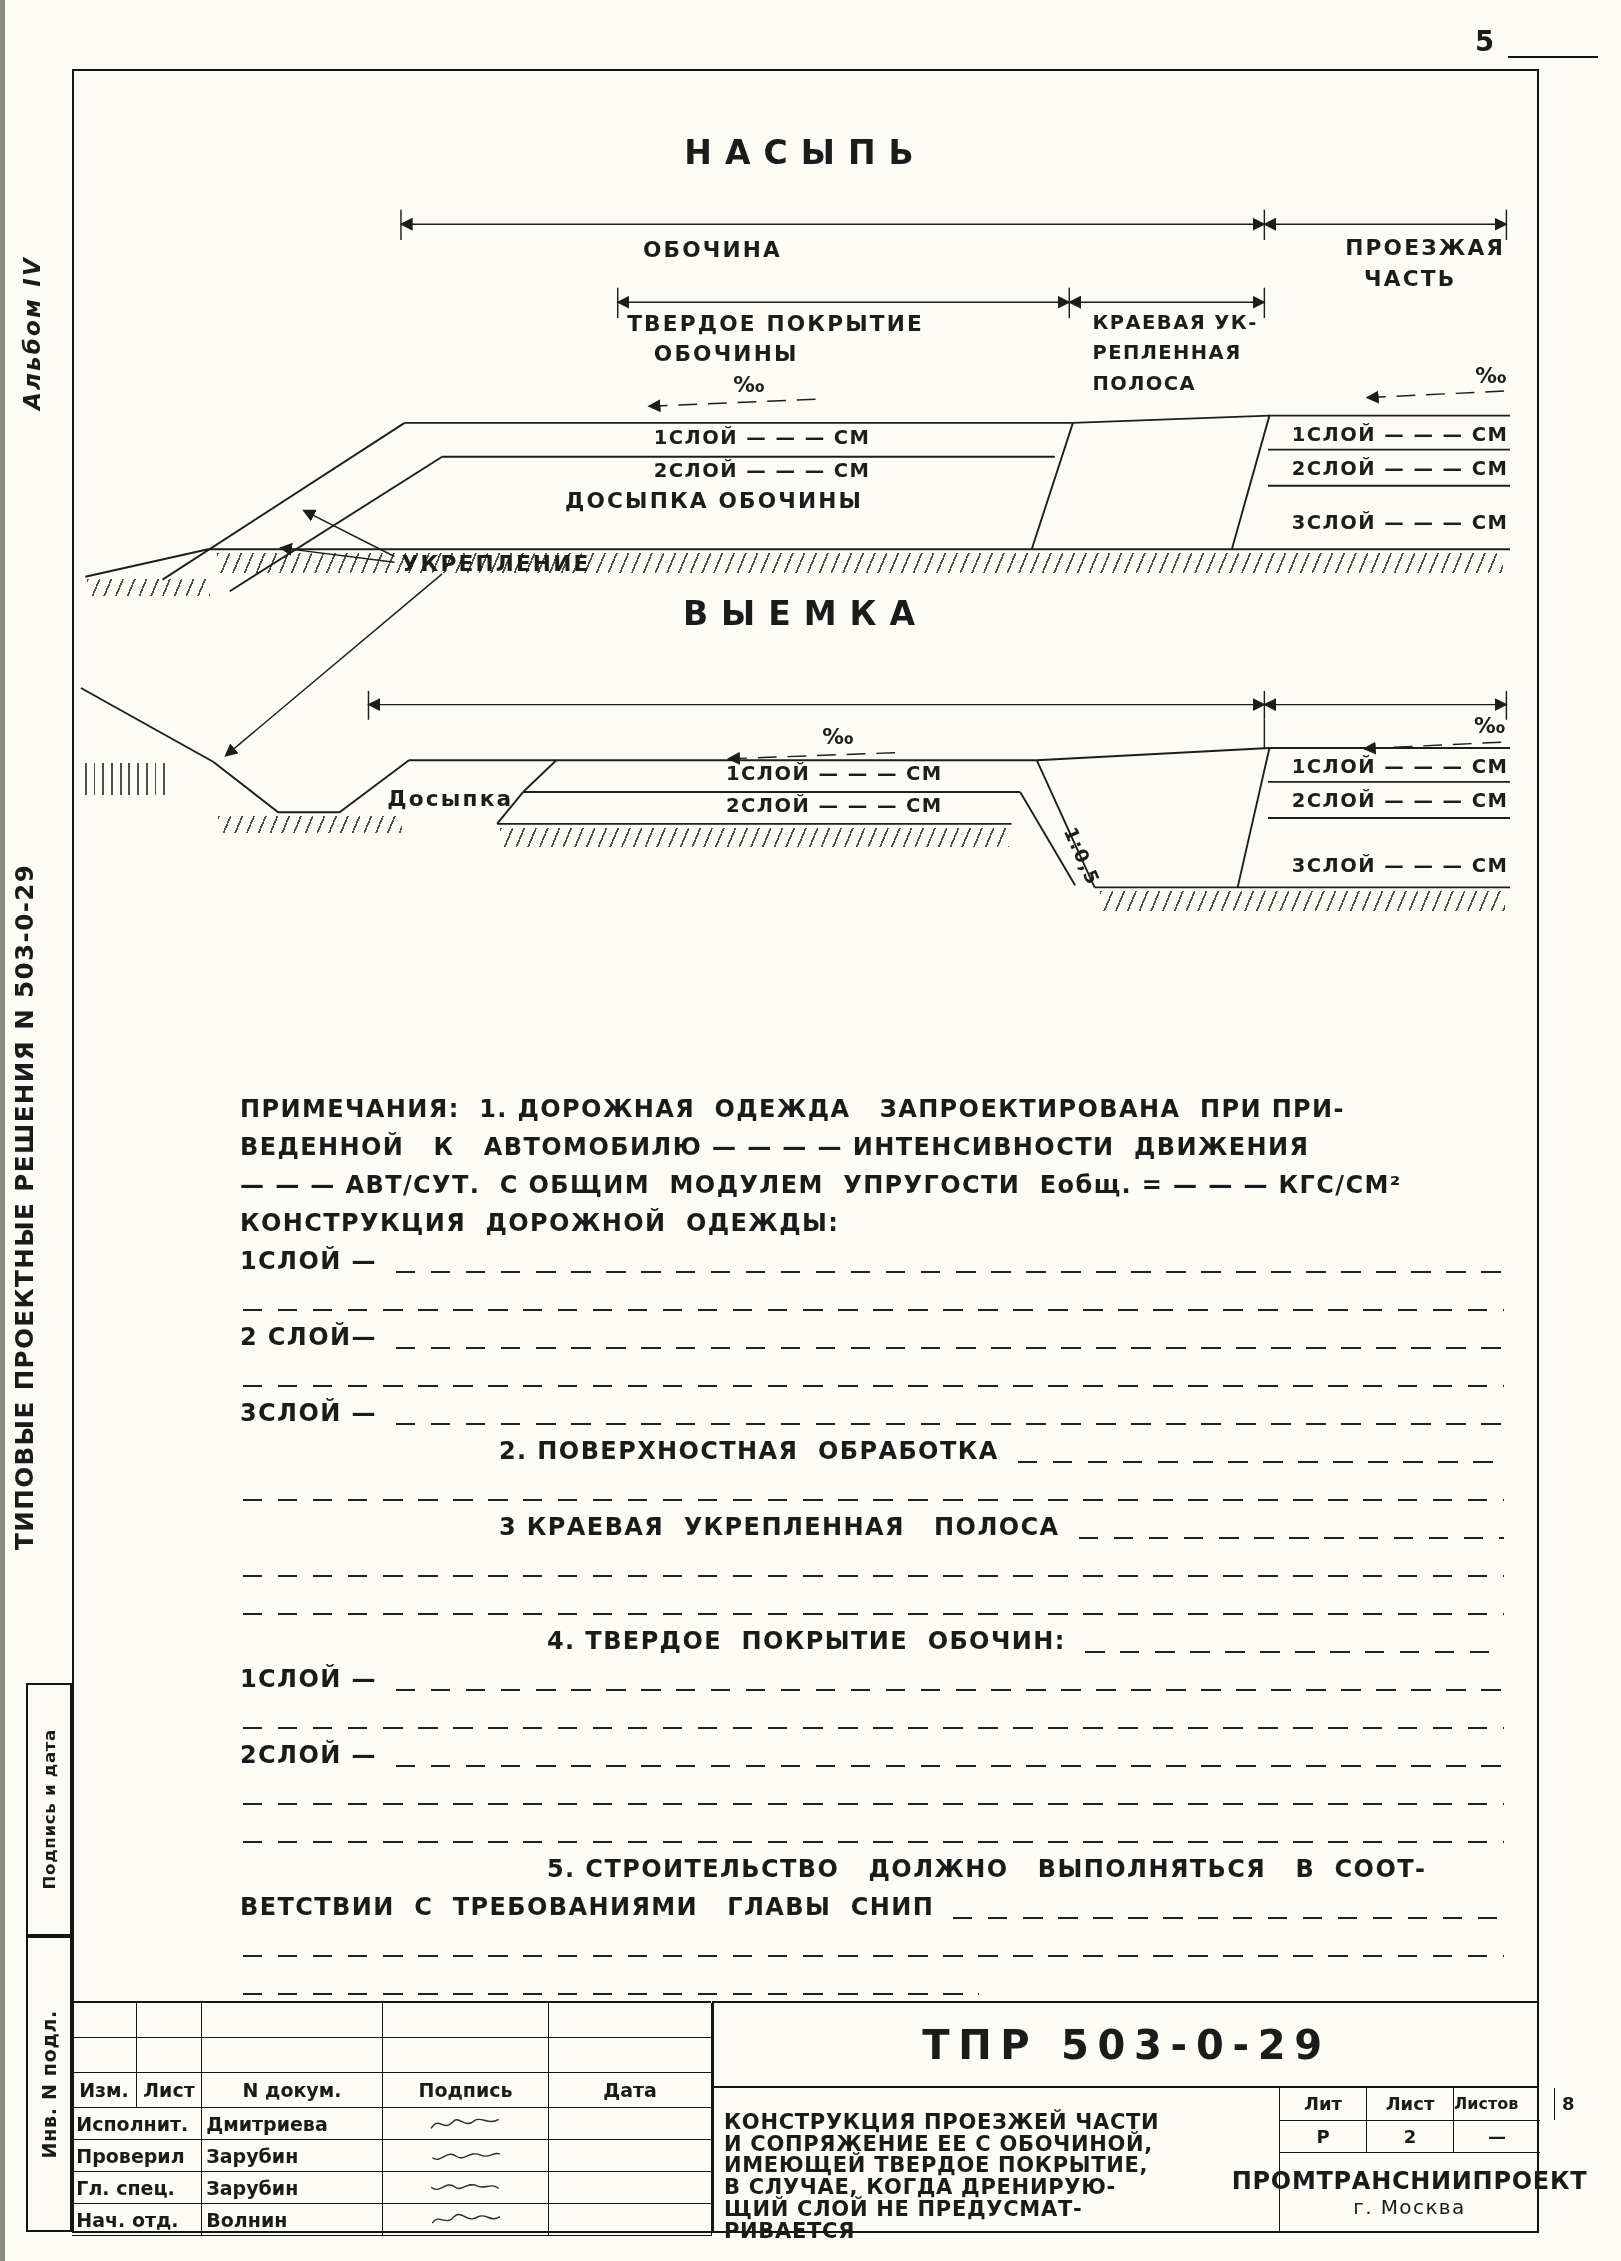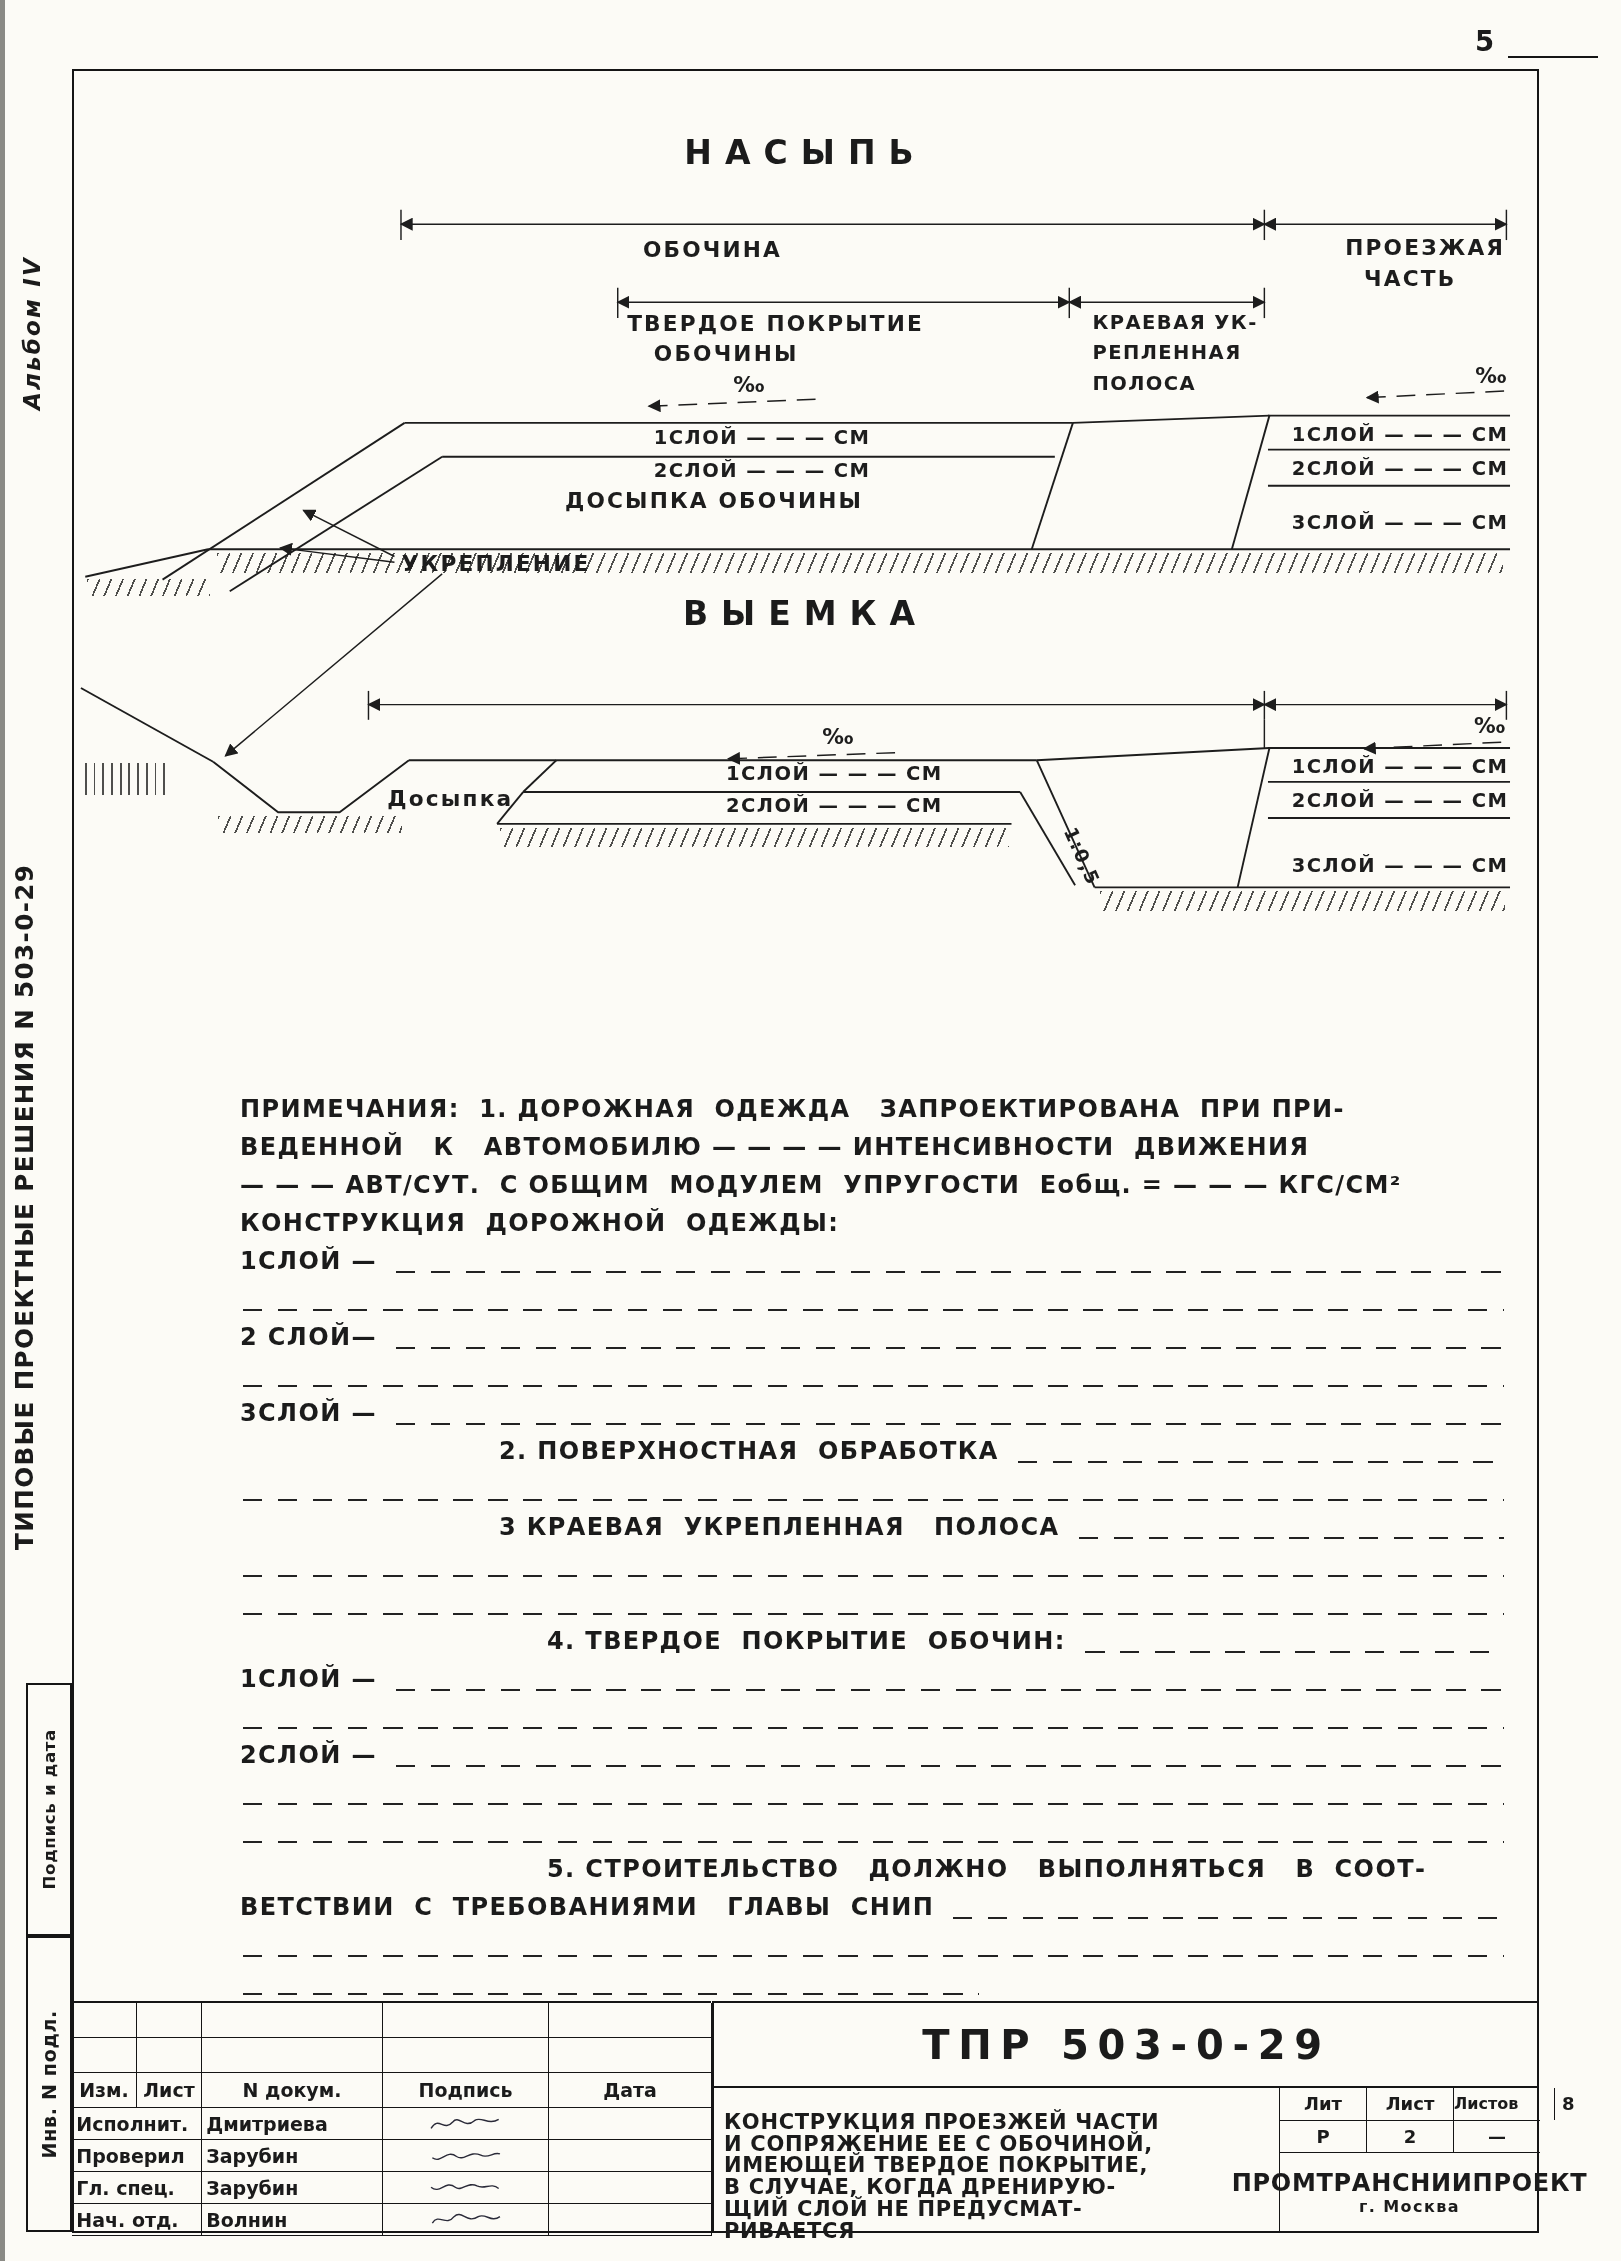--- a/index.html
+++ b/index.html
@@ -76,21 +76,21 @@
   .mini .c{border-left:1.8px solid #151515;border-bottom:1.8px solid #151515;
            display:flex;align-items:center;justify-content:center;
            font-size:18px;font-weight:bold;box-sizing:border-box;}
   .listovcell{justify-content:space-between !important;padding:0;gap:36px;}
   .listovcell .lh{flex:1;text-align:center;font-size:16px;}
   .listovcell .tot{border-left:1.8px solid #151515;height:100%;display:flex;align-items:center;padding:0 6.5px;}
   .logo{position:absolute;left:1279px;top:2153px;width:260px;height:79px;
         border-left:1.8px solid #151515;box-sizing:border-box;
         display:flex;flex-direction:column;align-items:center;justify-content:center;}
   .org{font-size:24px;font-weight:bold;letter-spacing:0.7px;}
-  .city{font-size:16px;font-weight:bold;letter-spacing:1.4px;}
+  .city{font-size:20px;font-weight:normal;letter-spacing:1.4px;}
   .sig{display:block;}
 </style>
 </head>
 <body>
 
 <div class="page">
   <div class="spine"></div>
   <div class="frame"></div>
   <div class="pagenum">5</div>
   <div class="pagenum-line"></div>

